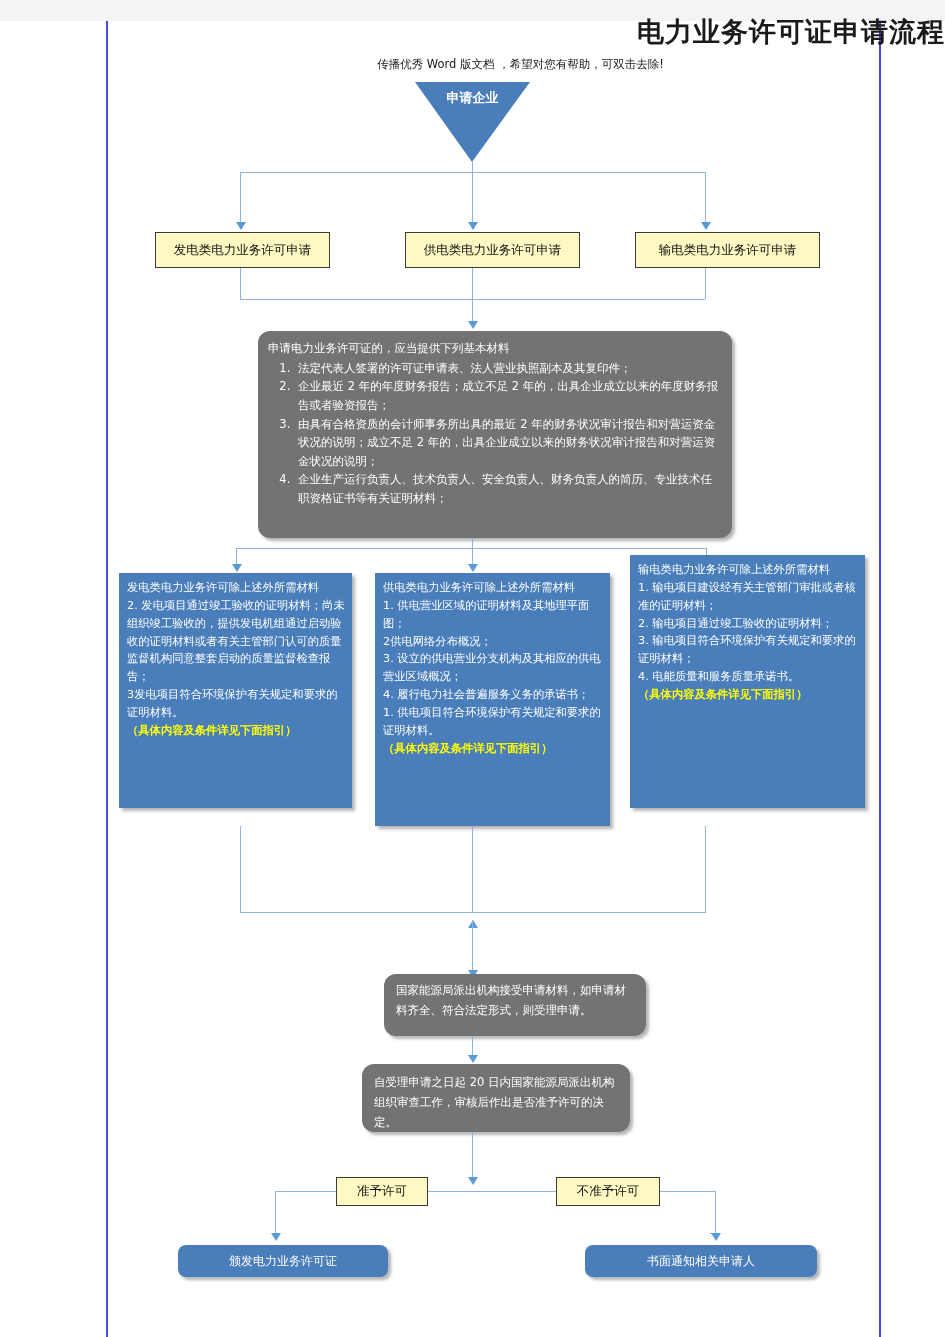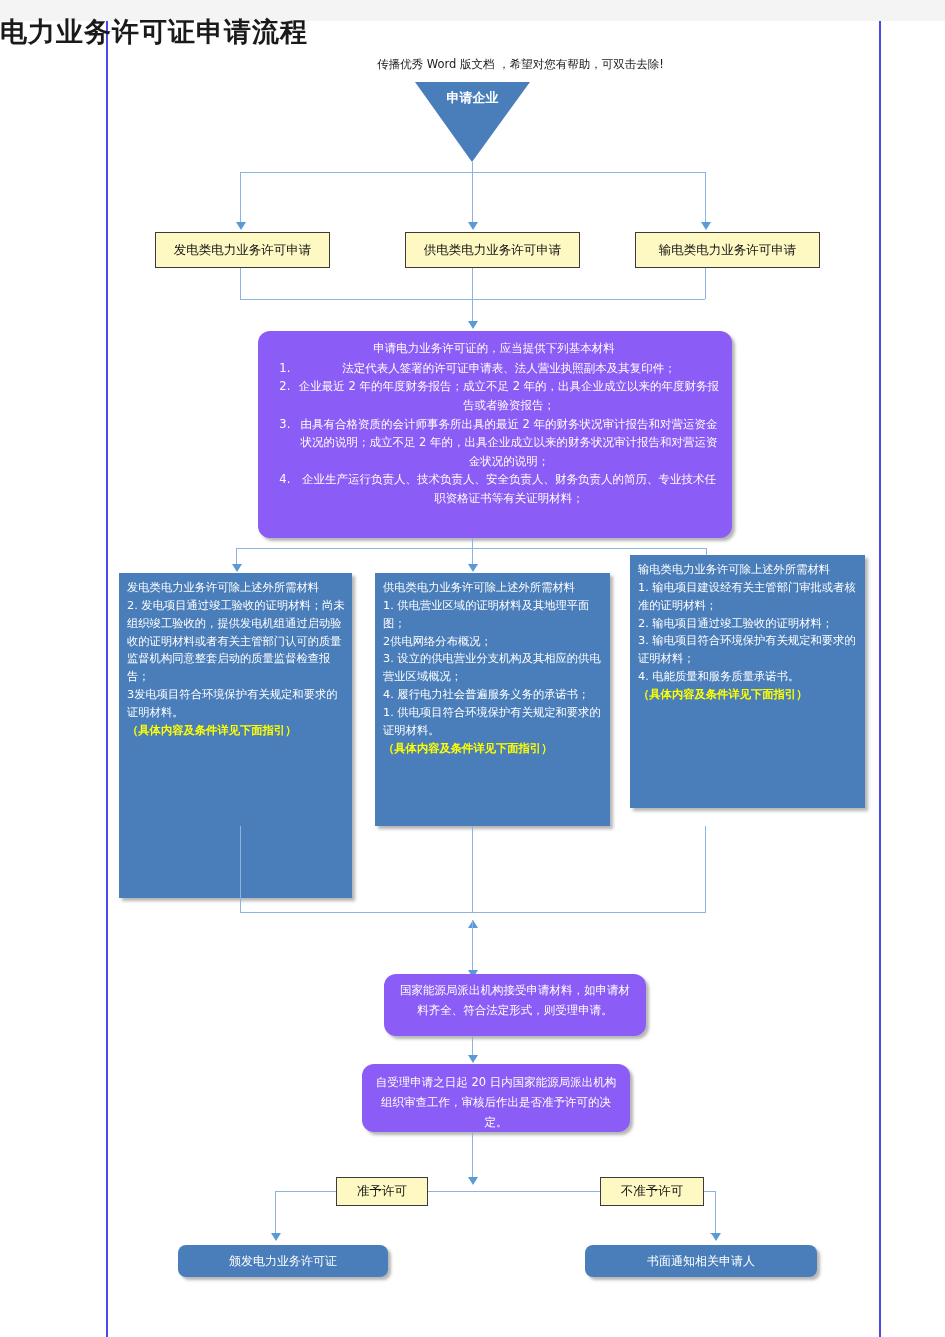--- a/index.html
+++ b/index.html
@@ -11,21 +11,21 @@
     overflow:hidden;
   }
   .topstrip{position:absolute;left:0;top:0;width:945px;height:21px;background:#f4f4f4;}
   .margin-line{position:absolute;width:2px;background:#4a4ae8;}
   #ml-left{left:106px;top:21px;height:1316px;}
   #ml-right{left:879px;top:21px;height:1316px;}
 
   
   .title{
     position:absolute;left:0;top:14px;width:945px;
-    text-align:left;
+    text-align:right;
     font-family:"DejaVu Serif","Liberation Serif",serif;
     font-size:27px;font-weight:700;color:#1a1a1a;letter-spacing:1px;
   }
   .subnote{
     position:absolute;left:0;top:57px;width:945px;
     text-align:center;font-size:11.5px;color:#1a1a1a;
     font-family:"DejaVu Sans","Liberation Sans",sans-serif;
     padding-left:48px;
   }
 
@@ -70,25 +70,25 @@
     position:absolute;background:#fef9c3;border:1.5px solid #3b3b3b;
     display:flex;align-items:center;justify-content:center;
     font-size:12.5px;color:#111;
     font-family:"DejaVu Sans","Liberation Sans",sans-serif;
     box-sizing:border-box;
   }
 
   
   .bbox{
     position:absolute;box-sizing:border-box;
-    background:#8b5cf6;color:#ffffff;
+    background:#737373;color:#ffffff;
     border-radius:12px;
     box-shadow:3px 3px 3px rgba(110,110,110,.5);
     font-family:"DejaVu Sans","Liberation Sans",sans-serif;
-    font-size:11.5px;line-height:1.62;text-align:center;
+    font-size:11.5px;line-height:1.62;
   }
   .bbox-square{
     position:absolute;box-sizing:border-box;
     background:#4a7ebb;color:#ffffff;
     box-shadow:3px 3px 3px rgba(110,110,110,.5);
     font-family:"DejaVu Sans","Liberation Sans",sans-serif;
     font-size:11.3px;line-height:1.58;
   }
   .bbox-pill{
     position:absolute;box-sizing:border-box;
@@ -160,21 +160,21 @@
 
   <div class="ln lnv" style="left:472px;top:538px;height:10px;"></div>
   <div class="ln lnh" style="left:236px;top:548px;width:470px;"></div>
   <div class="ln lnv" style="left:236px;top:548px;height:16px;"></div>
   <div class="ln lnv" style="left:472px;top:548px;height:16px;"></div>
   <div class="ln lnv" style="left:706px;top:548px;height:16px;"></div>
   <div class="arrow-d" style="left:232px;top:564px;"></div>
   <div class="arrow-d" style="left:468px;top:564px;"></div>
   <div class="arrow-d" style="left:702px;top:564px;"></div>
 
-  <div class="bbox-square" style="left:119px;top:573px;width:233px;height:325px;padding:6px 6px 4px 8px;">
+  <div class="bbox-square" style="left:119px;top:573px;width:233px;height:235px;padding:6px 6px 4px 8px;">
     <span class="lineitem">发电类电力业务许可除上述外所需材料</span>
     <span class="lineitem">2. 发电项目通过竣工验收的证明材料；尚未组织竣工验收的，提供发电机组通过启动验收的证明材料或者有关主管部门认可的质量监督机构同意整套启动的质量监督检查报告；</span>
     <span class="lineitem">3发电项目符合环境保护有关规定和要求的证明材料。</span>
     <span class="yellow">（具体内容及条件详见下面指引）</span>
   </div>
 
   <div class="bbox-square" style="left:375px;top:573px;width:235px;height:253px;padding:6px 6px 4px 8px;">
     <span class="lineitem">供电类电力业务许可除上述外所需材料</span>
     <span class="lineitem">1. 供电营业区域的证明材料及其地理平面图；</span>
     <span class="lineitem">2供电网络分布概况；</span>
@@ -219,21 +219,21 @@
   <div class="ln lnv" style="left:275px;top:1191px;height:42px;"></div>
   <div class="ln lnv" style="left:715px;top:1191px;height:42px;"></div>
   <div class="ln lnh" style="left:275px;top:1233px;width:5px;"></div>
   <div class="ln lnh" style="left:710px;top:1233px;width:5px;"></div>
   <div class="arrow-d" style="left:271px;top:1233px;"></div>
   <div class="arrow-d" style="left:711px;top:1233px;"></div>
 
   <div class="wbox" style="left:336px;top:1177px;width:92px;height:29px;">
     <span>准予许可</span>
   </div>
-  <div class="wbox" style="left:556px;top:1177px;width:104px;height:29px;margin-left:44px;">
+  <div class="wbox" style="left:556px;top:1177px;width:104px;height:29px;">
     <span>不准予许可</span>
   </div>
 
   <div class="bbox-pill" style="left:178px;top:1245px;width:210px;height:32px;">
     <span>颁发电力业务许可证</span>
   </div>
   <div class="bbox-pill" style="left:585px;top:1245px;width:232px;height:32px;">
     <span>书面通知相关申请人</span>
   </div>
 

